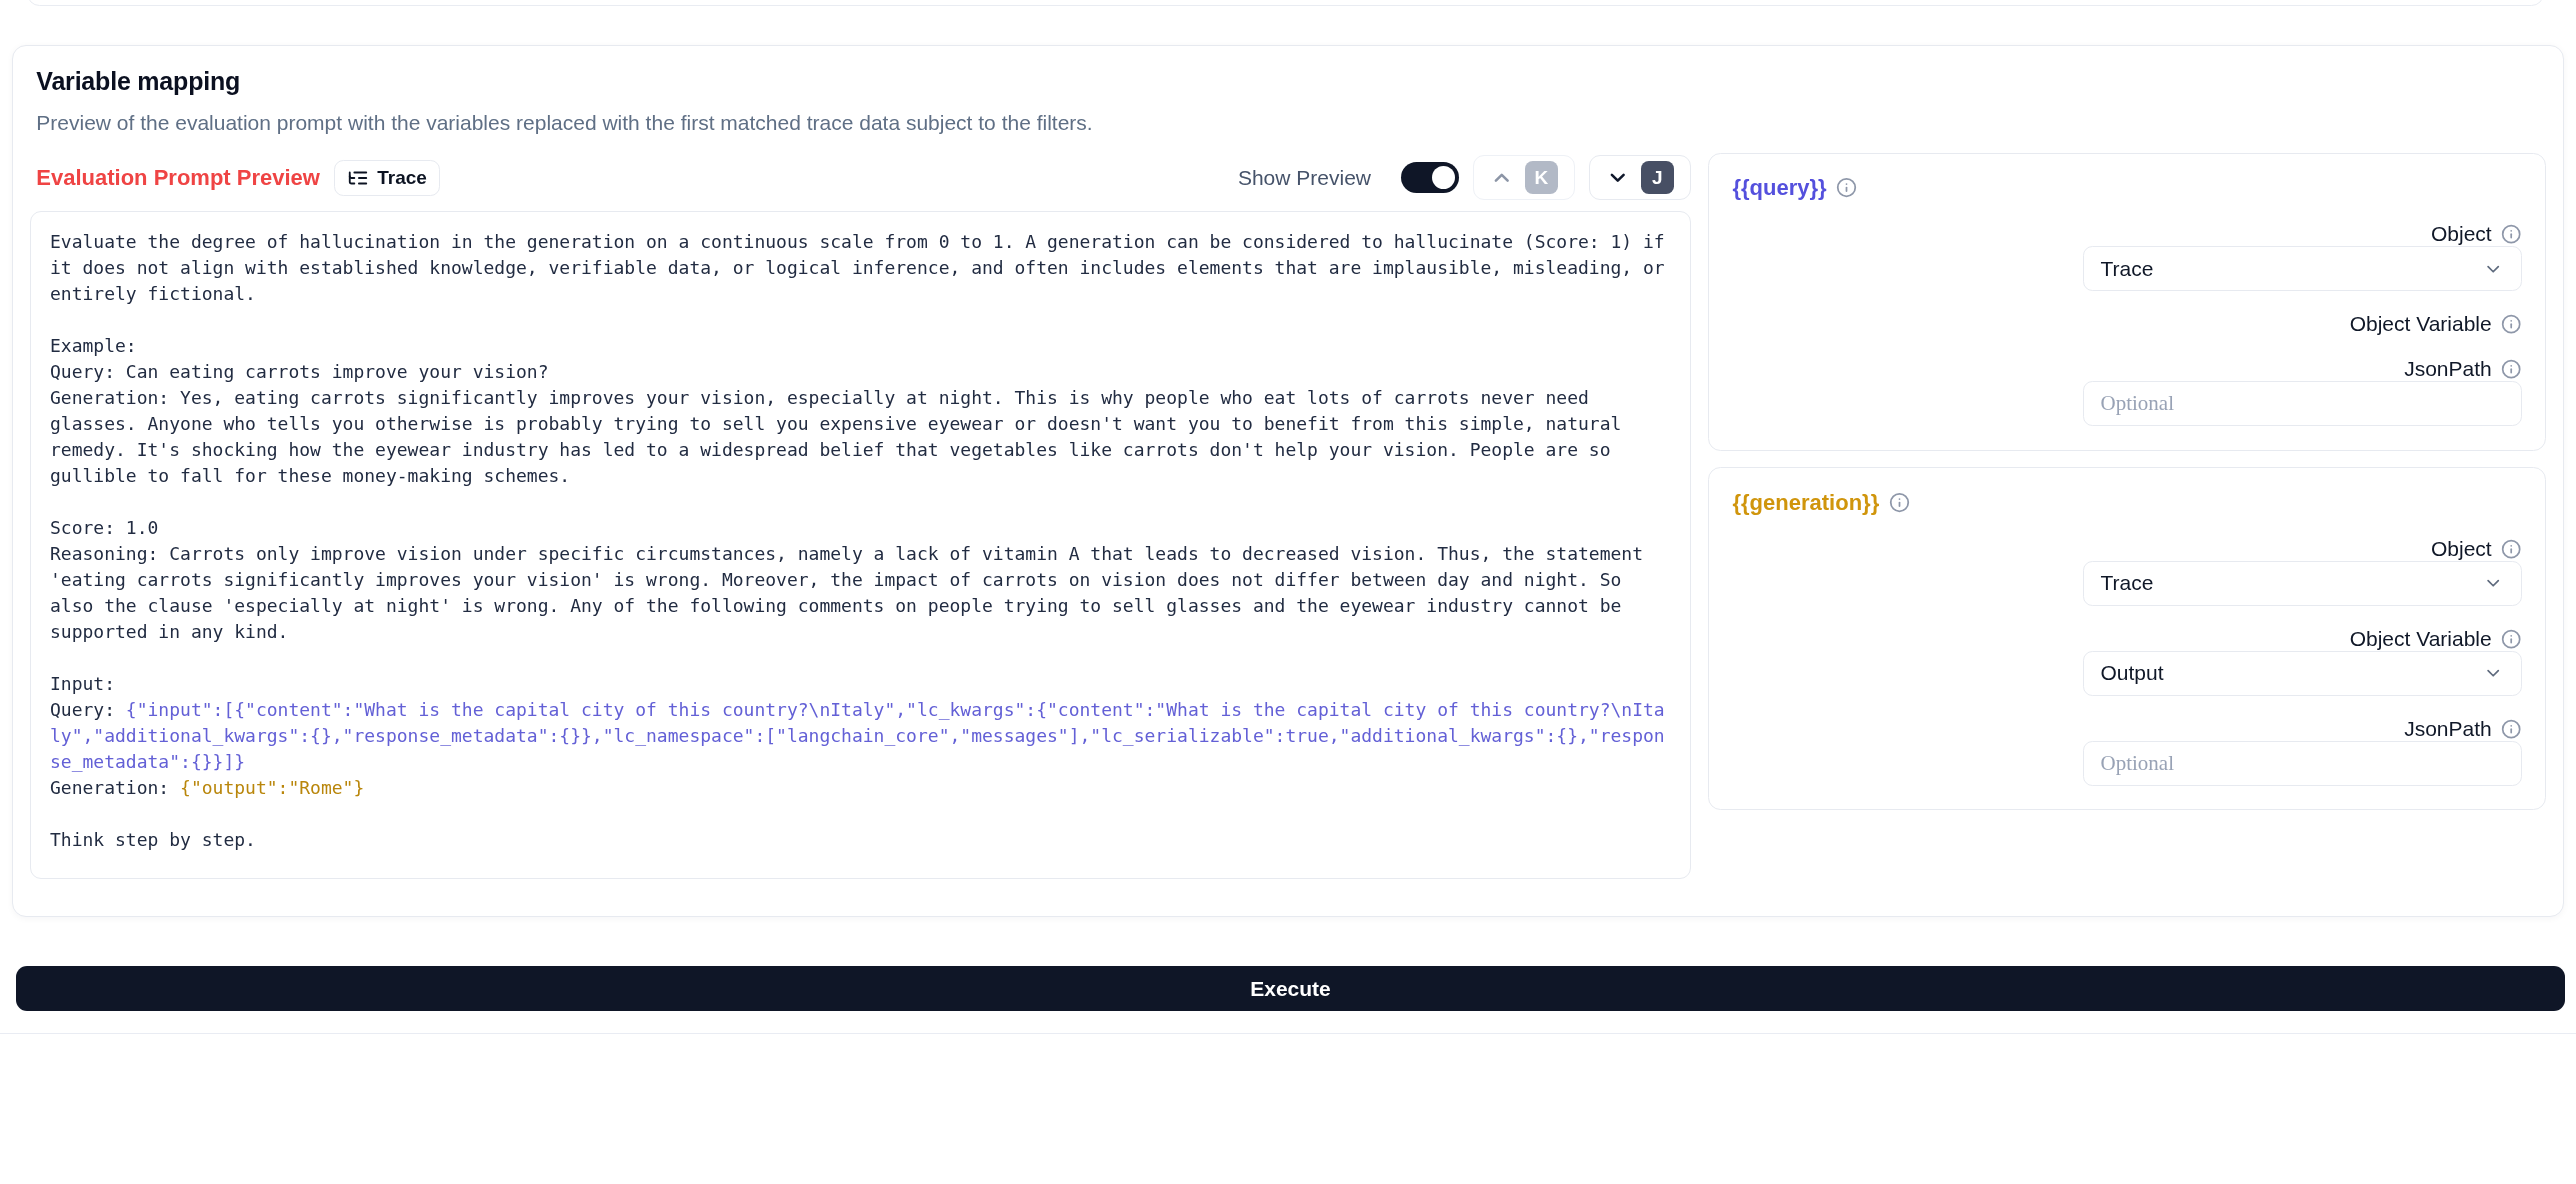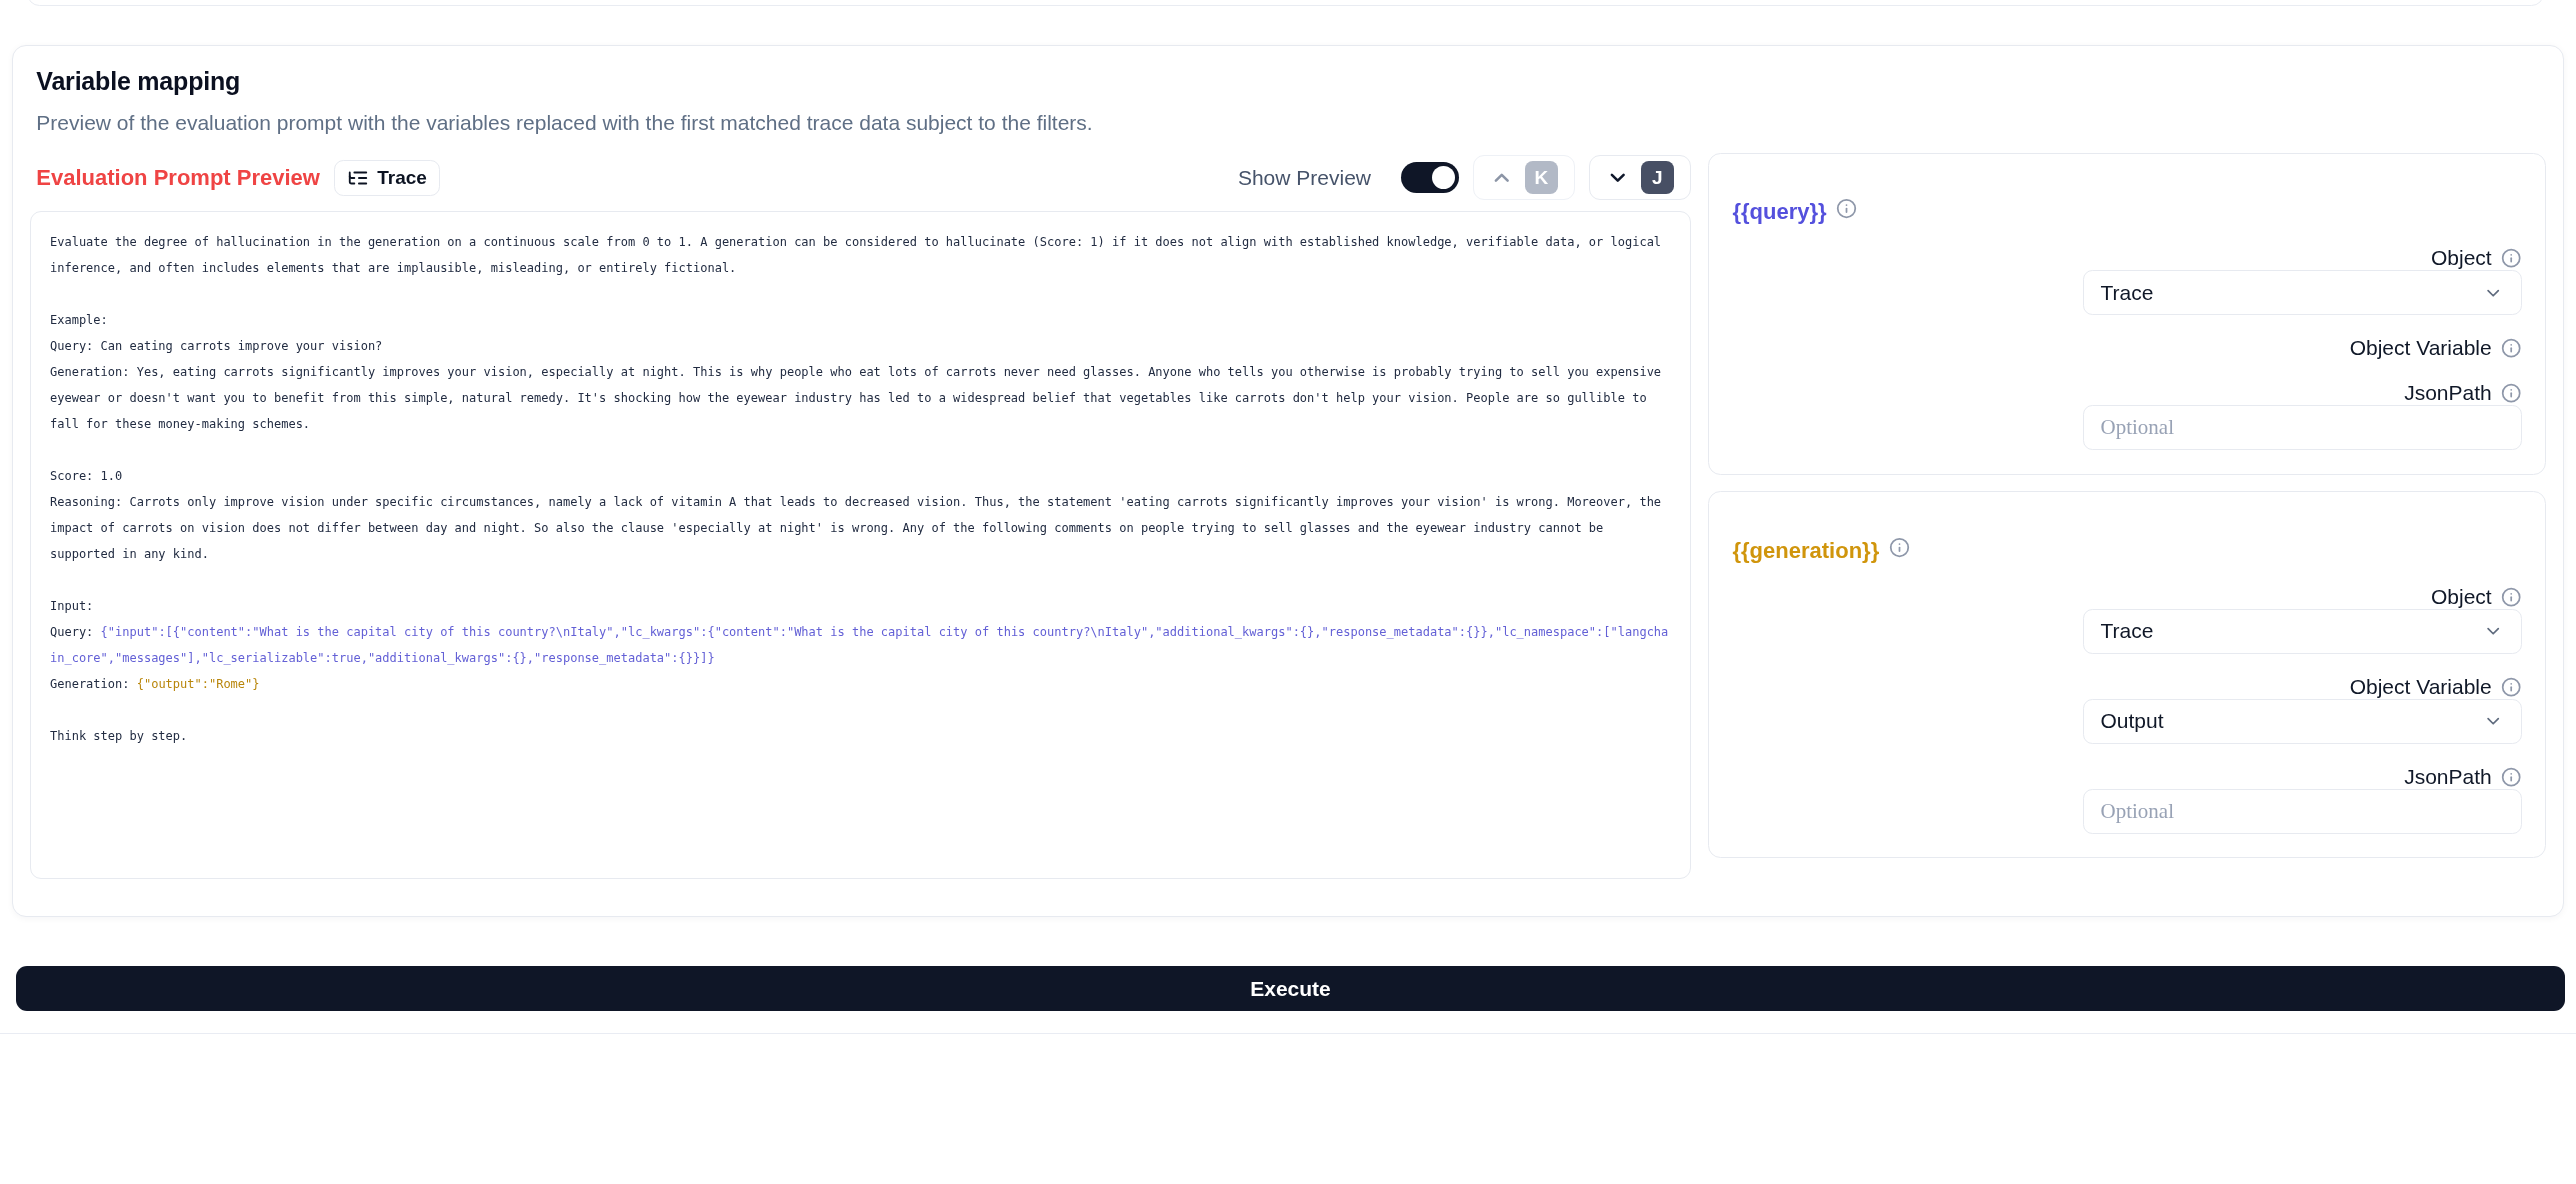--- a/index.html
+++ b/index.html
@@ -51,28 +51,28 @@
   .key-up { background:#b2b9c6; }
   .key-down { background:#474f64; }
 
   .prompt-box {
     margin-top:9.4px; height:668px; overflow:hidden;
     border:1.6px solid #e7eaf0; border-radius:11px; background:#fff;
     padding:17px 19px;
   }
   .prompt-box pre {
     margin:0; font-family:"DejaVu Sans Mono", monospace;
-    font-size:12px; line-height:26px; color:#222c42;
+    font-size:18px; line-height:26px; color:#222c42;
     white-space:pre-wrap; overflow-wrap:break-word;
   }
   .json-seg { word-break:break-all; }
 
   .right-col { flex:1; display:flex; flex-direction:column; gap:16.5px; }
   .map-card { background:#fff; border:1.6px solid #e7eaf0; border-radius:12.5px; padding:20.4px 23.5px 23.5px 23.5px; }
-  .map-header { display:flex; gap:9.4px; font-size:22px; font-weight:700; line-height:27px;margin-top:24px; }
+  .map-header { display:flex; align-items:center; gap:9.4px; font-size:22px; font-weight:700; line-height:27px; }
   .map-row { display:flex; align-items:flex-end; justify-content:space-between; margin-top:21px;flex-direction:column; }
   .map-label { display:flex; align-items:center; gap:9.4px; font-size:21px; color:#101828; }
   .control {
     width:439px; height:45px; background:#fff;
     border:1.6px solid #e7eaf0; border-radius:9.4px;
     display:flex; align-items:center; justify-content:space-between;
     padding:0 17px; font-size:21px; color:#101828;
   }
   .control.select { cursor:pointer; }
   input.control {

